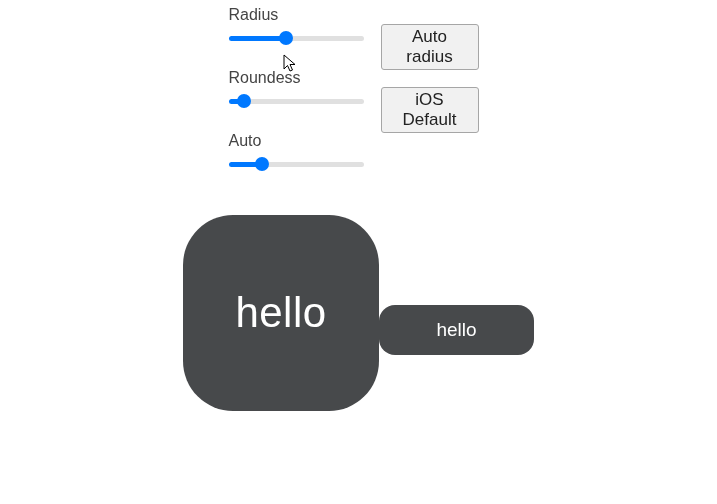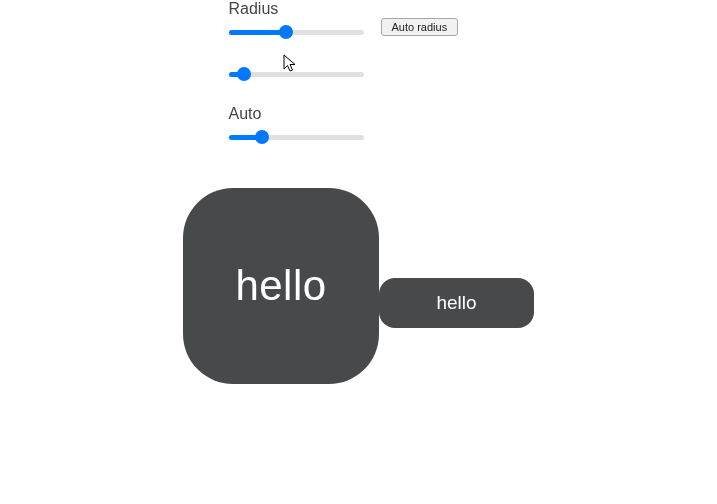--- a/index.html
+++ b/index.html
@@ -10,20 +10,21 @@
     height: 504px;
     background: #ffffff;
     font-family: -apple-system, BlinkMacSystemFont, "Segoe UI", Arial, sans-serif;
     color: #333;
     overflow: hidden;
   }
   .wrap {
     display: flex;
     flex-direction: column;
     align-items: center;
+    padding-top: 6px;
   }
   .controls {
     width: 250px;
     margin-left: -10px;
   }
   .control-row {
     position: relative;
     margin-bottom: 24px;
   }
   .control-label {
@@ -81,21 +82,21 @@
     height: 14px;
     background: #0078ff;
     border: none;
     border-radius: 50%;
     cursor: pointer;
   }
   .side-btn {
     position: absolute;
     left: 152px;
     top: 18px;
-    font-size: 11px;
+    font-size: 17px;
     padding: 2px 10px;
     background: #f1f1f1;
     border: 1px solid #a6a6a6;
     border-radius: 3px;
     cursor: pointer;
     font-family: inherit;
     color: #222;
   }
 
   .cursor {
@@ -143,21 +144,23 @@
 <div class="wrap">
   <div class="controls">
 
     <div class="control-row">
       <span class="control-label">Radius</span>
       <input type="range" min="0" max="100" class="slider s-radius" value="42" style="">
       <button class="side-btn">Auto radius</button>
     </div>
 
     <div class="control-row">
+      <span class="control-label">Roundess</span>
       <input type="range" min="0" max="100" class="slider s-roundess" value="7" style="">
+      <button class="side-btn">iOS Default</button>
     </div>
 
     <div class="control-row">
       <span class="control-label">Auto</span>
       <input type="range" min="0" max="100" class="slider s-size" value="22" style="">
     </div>
 
   </div>
 
   <div class="preview-area">

